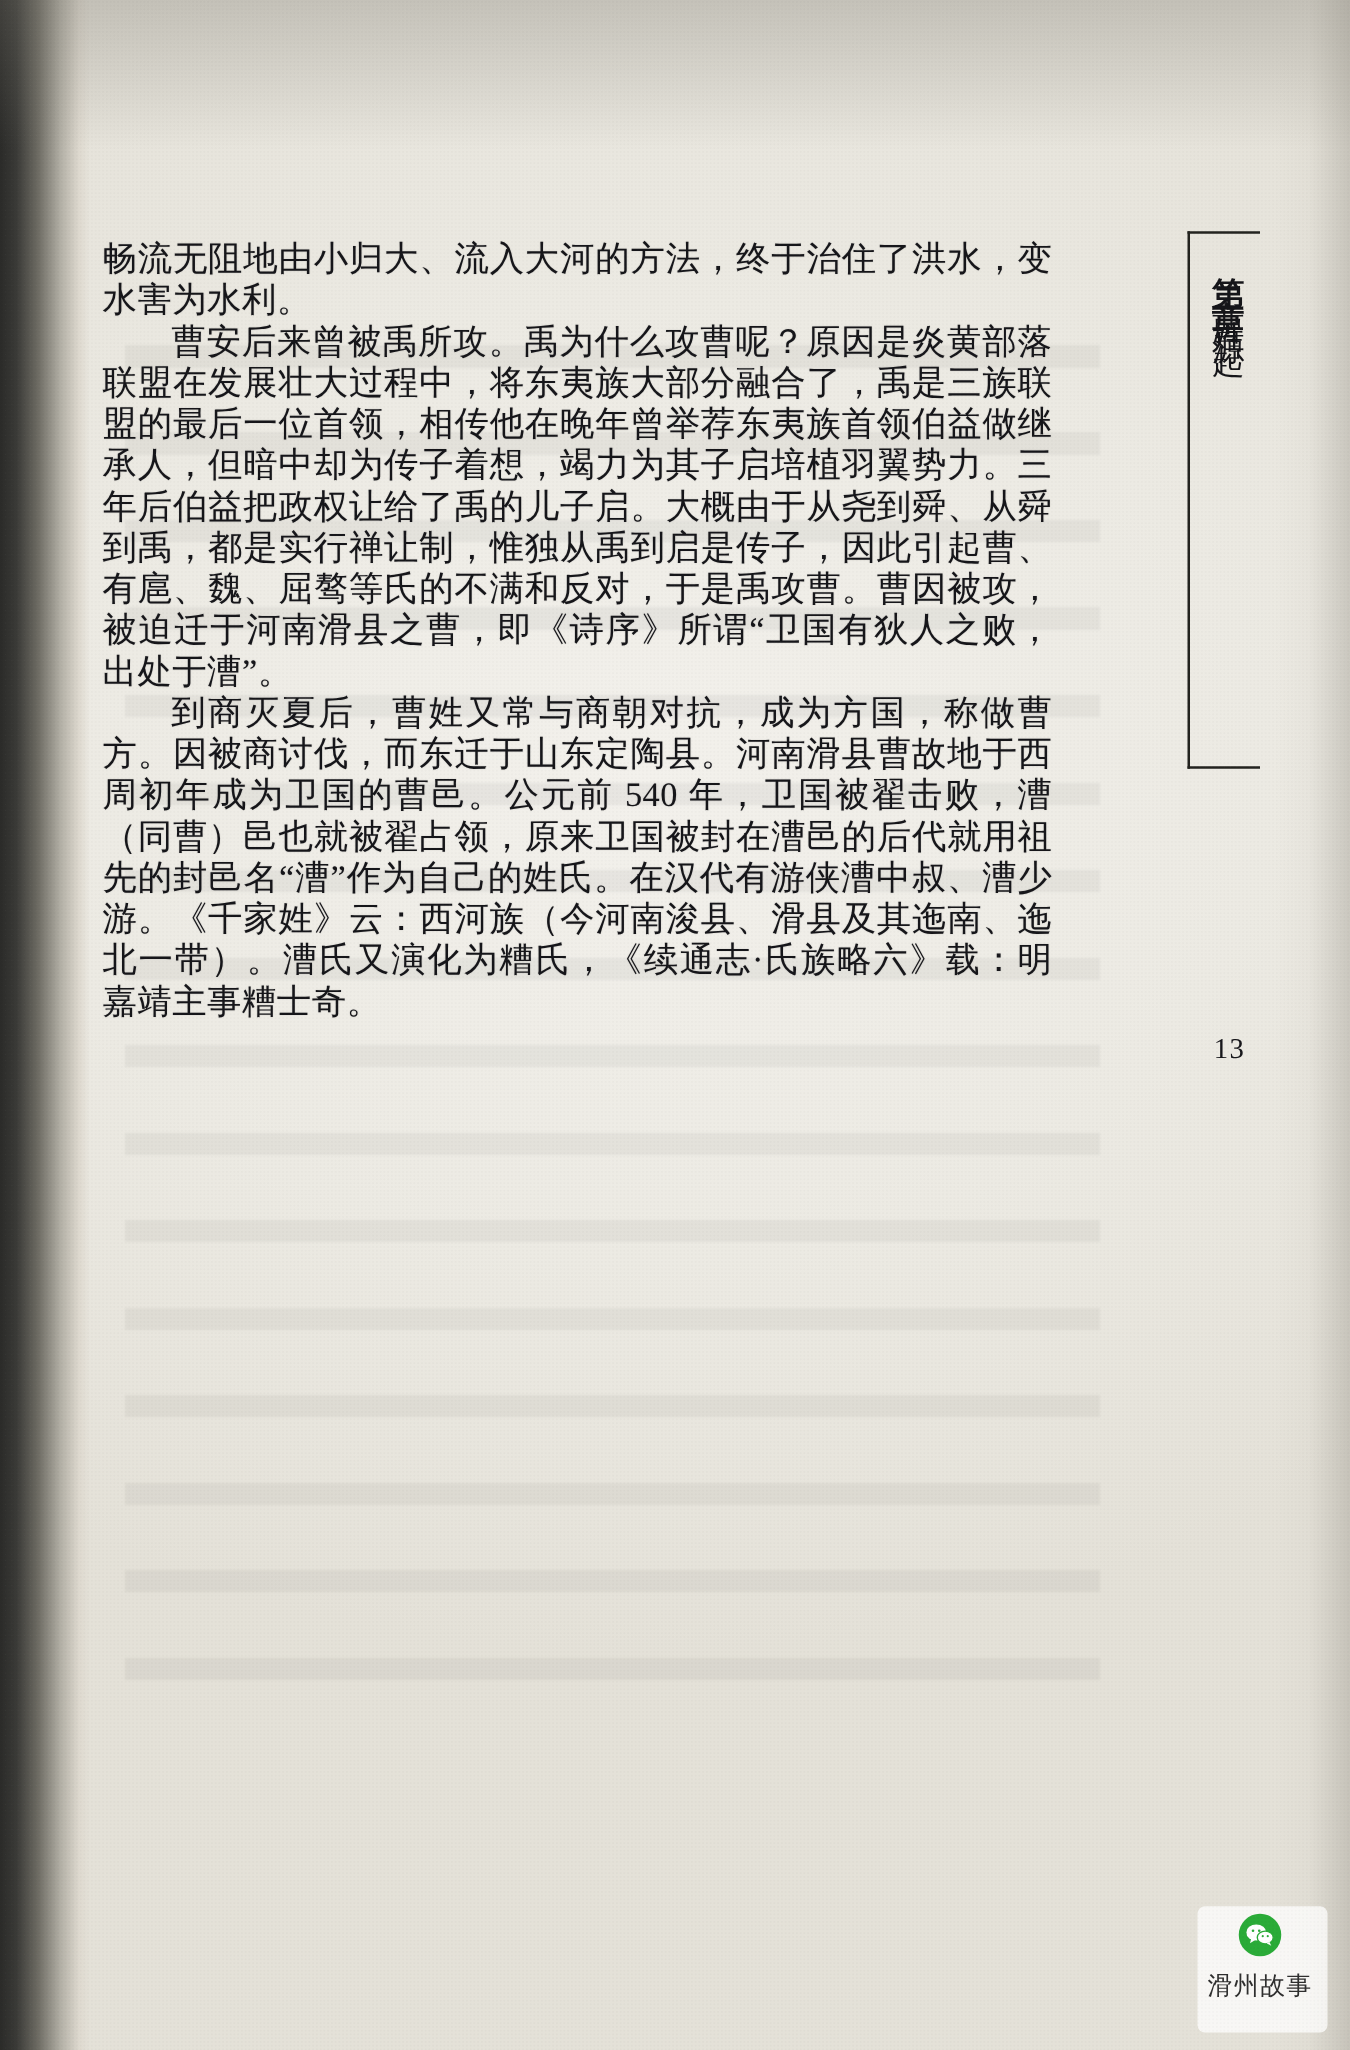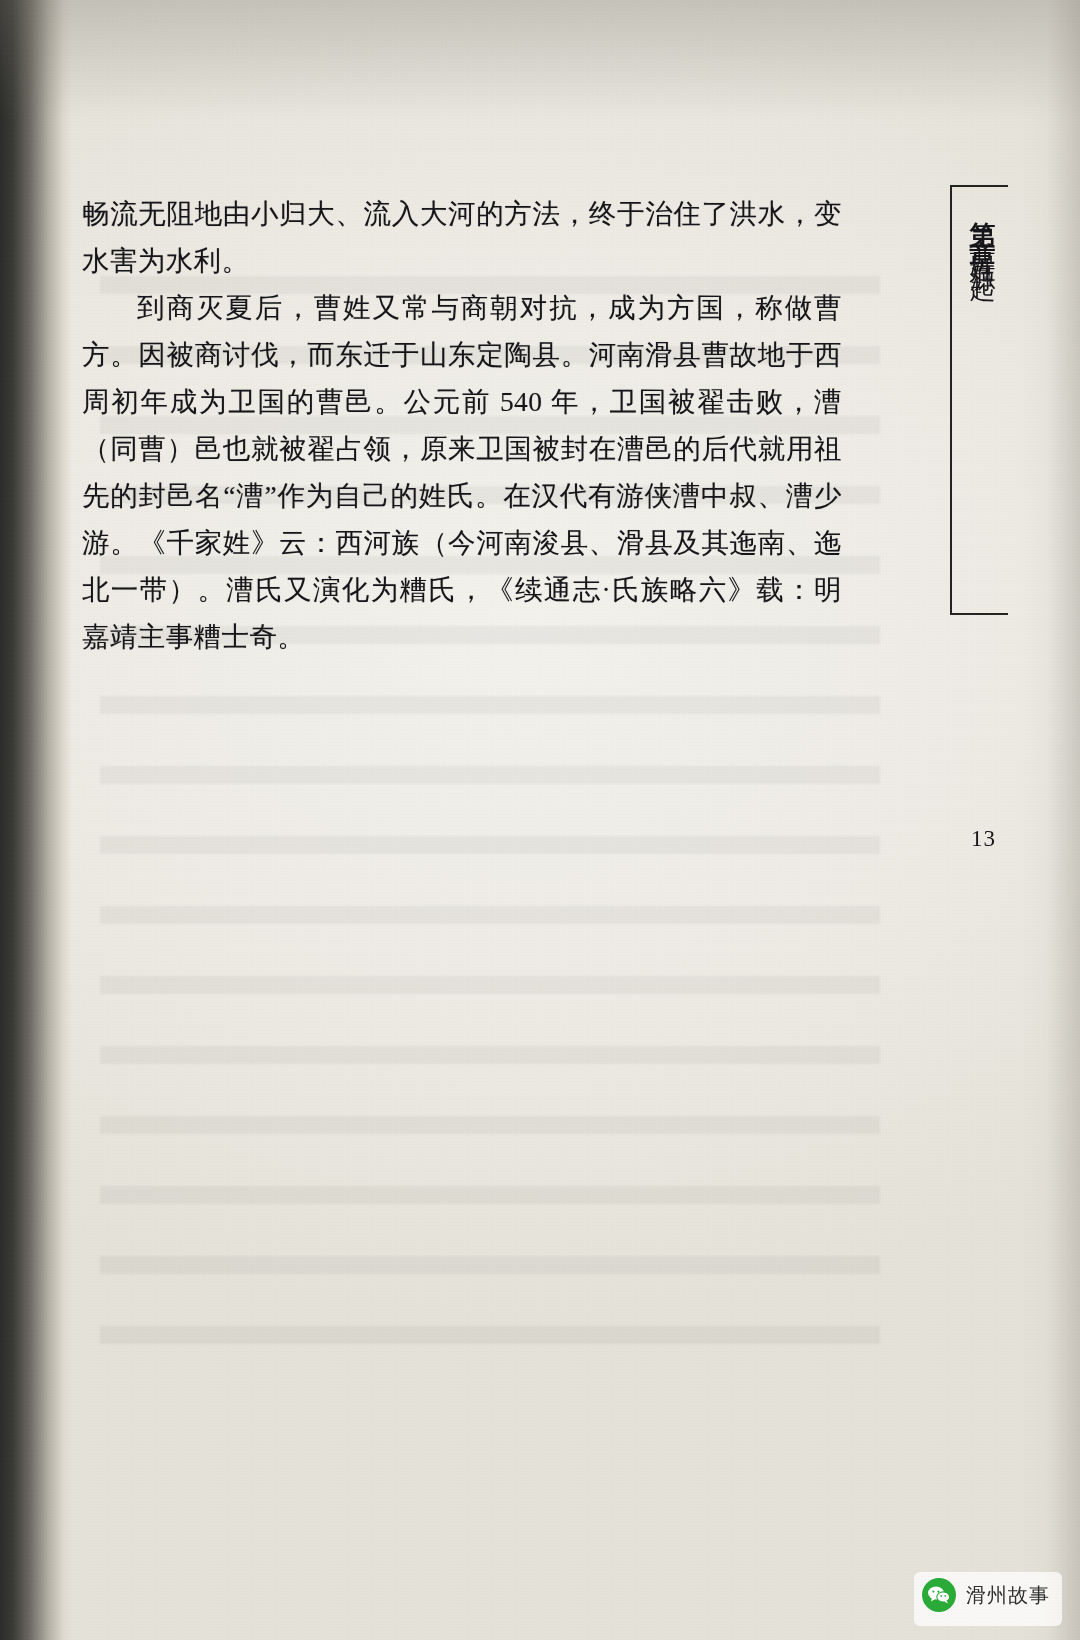--- a/index.html
+++ b/index.html
@@ -64,21 +64,21 @@
 
   
   #text-column {
     position: absolute;
     left: 82px;
     top: 190px;
     width: 760px;
   }
   .para {
     font-size: 27.5px;
-    line-height: 47px;
+    line-height: 33px;
     color: #16161a;
     text-align: justify;
     text-justify: inter-ideograph;
     letter-spacing: .4px;
     margin: 0;
     text-shadow: 0 0 1px rgba(30,30,30,.28);
   }
   .para.indent { text-indent: 2em; }
 
   
@@ -117,21 +117,22 @@
   
   #watermark {
     position: absolute;
     right: 18px;
     bottom: 14px;
     display: flex;
     align-items: center;
     gap: 10px;
     background: rgba(255,255,255,.74);
     border-radius: 6px;
-    padding: 6px 12px 14px 8px;
+    padding: 6px 12px 24px 8px;
+    flex-direction: column;
   }
   #watermark .wechat-badge {
     width: 34px; height: 34px;
     border-radius: 50%;
     background: #2aab38;
     display: flex; align-items: center; justify-content: center;
     flex: none;
   }
   #watermark .wechat-badge svg { display:block; }
   #watermark .wm-label {
@@ -159,20 +160,21 @@
 
 <div id="page-photo">
 
   <div id="gutter-shadow"></div>
   <div id="top-shadow"></div>
   <div id="right-shadow"></div>
   <div id="showthrough"></div>
 
   <div id="text-column">
     <p class="para">畅流无阻地由小归大、流入大河的方法，终于治住了洪水，变水害为水利。</p>
+    <p class="para indent">曹安后来曾被禹所攻。禹为什么攻曹呢？原因是炎黄部落联盟在发展壮大过程中，将东夷族大部分融合了，禹是三族联盟的最后一位首领，相传他在晚年曾举荐东夷族首领伯益做继承人，但暗中却为传子着想，竭力为其子启培植羽翼势力。三年后伯益把政权让给了禹的儿子启。大概由于从尧到舜、从舜到禹，都是实行禅让制，惟独从禹到启是传子，因此引起曹、有扈、魏、屈骜等氏的不满和反对，于是禹攻曹。曹因被攻，被迫迁于河南滑县之曹，即《诗序》所谓“卫国有狄人之败，出处于漕”。</p>
     <p class="para indent">到商灭夏后，曹姓又常与商朝对抗，成为方国，称做曹方。因被商讨伐，而东迁于山东定陶县。河南滑县曹故地于西周初年成为卫国的曹邑。公元前 540 年，卫国被翟击败，漕（同曹）邑也就被翟占领，原来卫国被封在漕邑的后代就用祖先的封邑名“漕”作为自己的姓氏。在汉代有游侠漕中叔、漕少游。《千家姓》云：西河族（今河南浚县、滑县及其迤南、迤北一带）。漕氏又演化为糟氏，《续通志·氏族略六》载：明嘉靖主事糟士奇。</p>
   </div>
 
   <div id="chapter-marker">
     <div class="vtext head">第二章</div>
     <div class="vtext">曹姓源起</div>
   </div>
 
   <div id="page-number">13</div>
 

